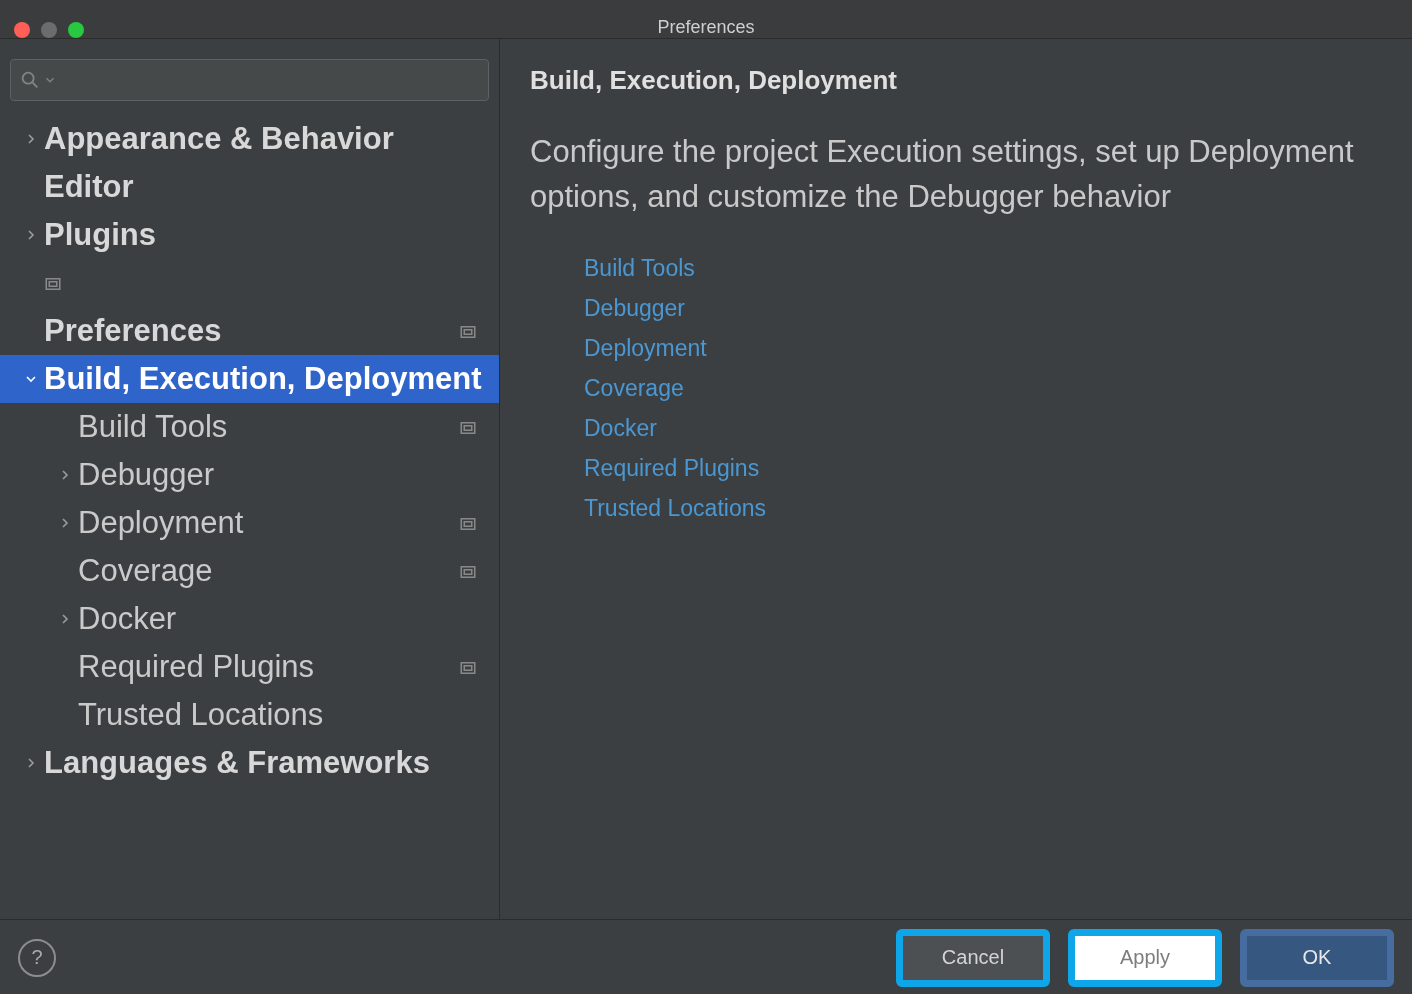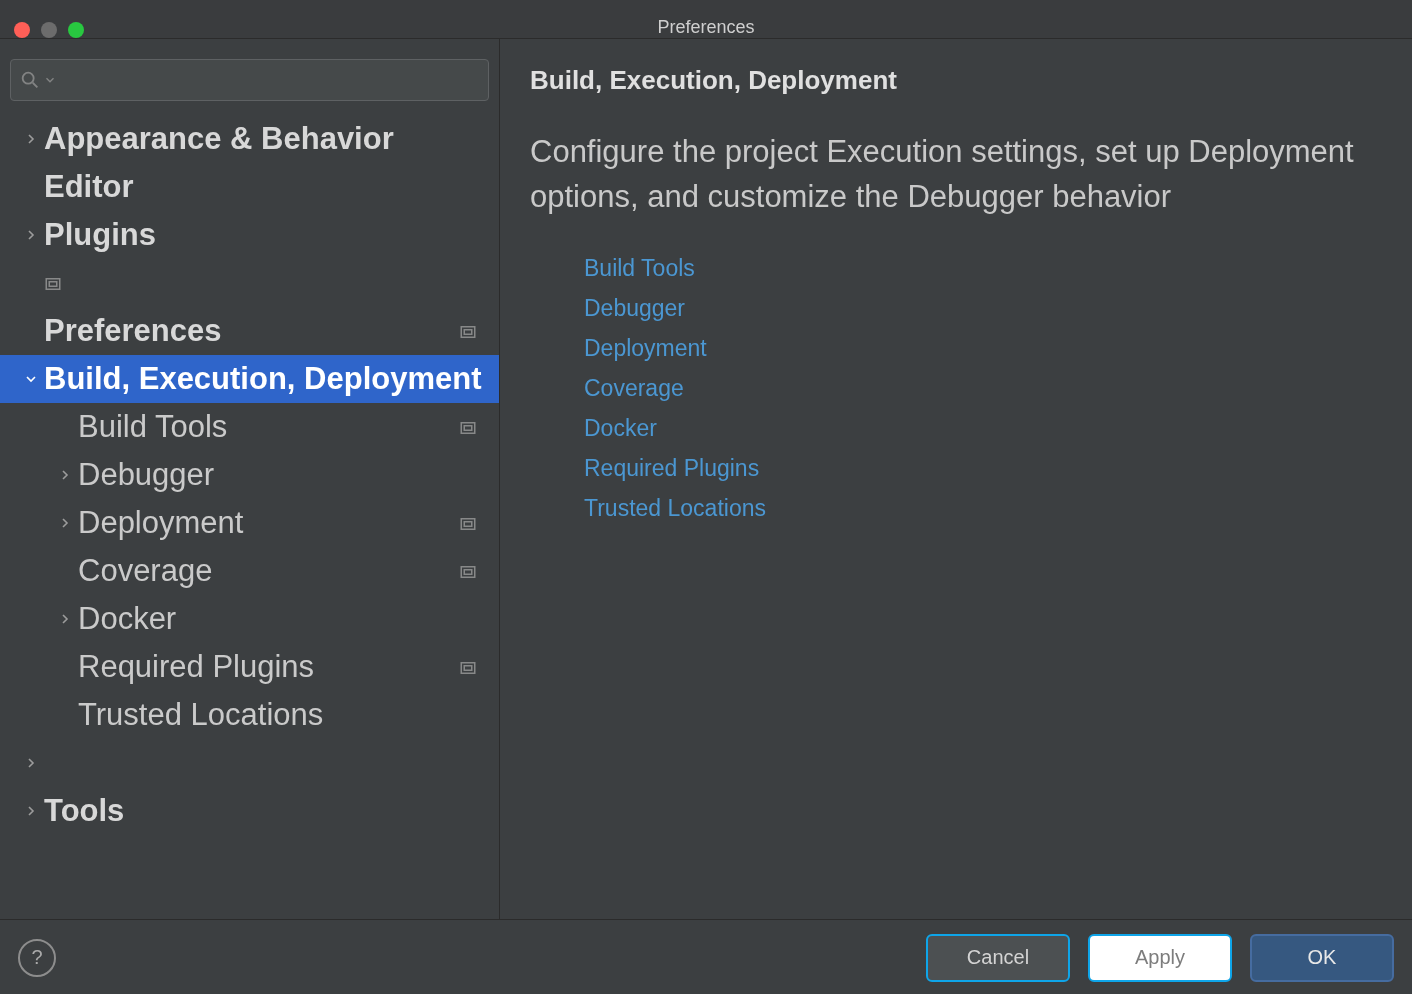--- a/index.html
+++ b/index.html
@@ -157,21 +157,21 @@
   border: 2px solid #8d8d8d;
   color: #aaaaaa;
   display:flex;align-items:center;justify-content:center;
   font-size: 20px;
 }
 .footer .spacer { flex: 1; }
 .btn {
   min-width: 140px;
   height: 44px;
   border-radius: 6px;
-  border: 2px solid #0ea5e9;
+  border: 7px solid #0ea5e9;
   background: #4c5052;
   color: #d4d4d4;
   font-size: 20px;
   display: inline-flex;
   align-items: center;
   justify-content: center;
   margin-left: 18px;
 }
 .btn.disabled {
   color: #7d7d7d;
@@ -320,28 +320,21 @@
       <div class="tree-item child">
         <span class="label">Trusted Locations</span>
       </div>
 
       <div class="tree-item top">
         <span class="arrow">
             <svg class="chev" width="16" height="16" viewBox="0 0 24 24">
               <polyline points="9 6 15 12 9 18"></polyline>
             </svg>
           </span>
-      </div>
-      <div class="tree-item top">
-        <span class="arrow">
-            <svg class="chev" width="16" height="16" viewBox="0 0 24 24">
-              <polyline points="9 6 15 12 9 18"></polyline>
-            </svg>
-          </span>
-        <span class="label">Tools</span>
+        <span class="label">Languages &amp; Frameworks</span>
       </div>
     </div>
   </div>
 
   <div class="main">
     <h1>Build, Execution, Deployment</h1>
     <p class="desc">Configure the project Execution settings, set up Deployment options, and customize the Debugger behavior</p>
     <div class="link-list">
       <a>Build Tools</a>
       <a>Debugger</a>

